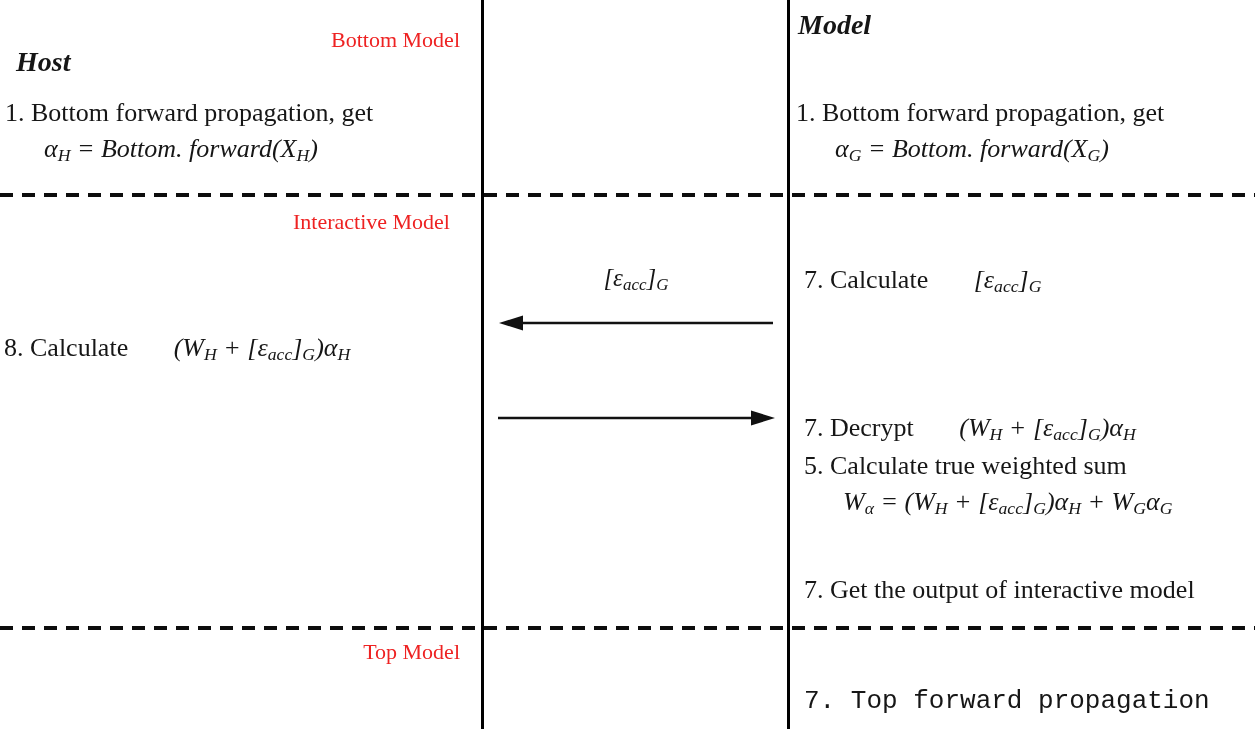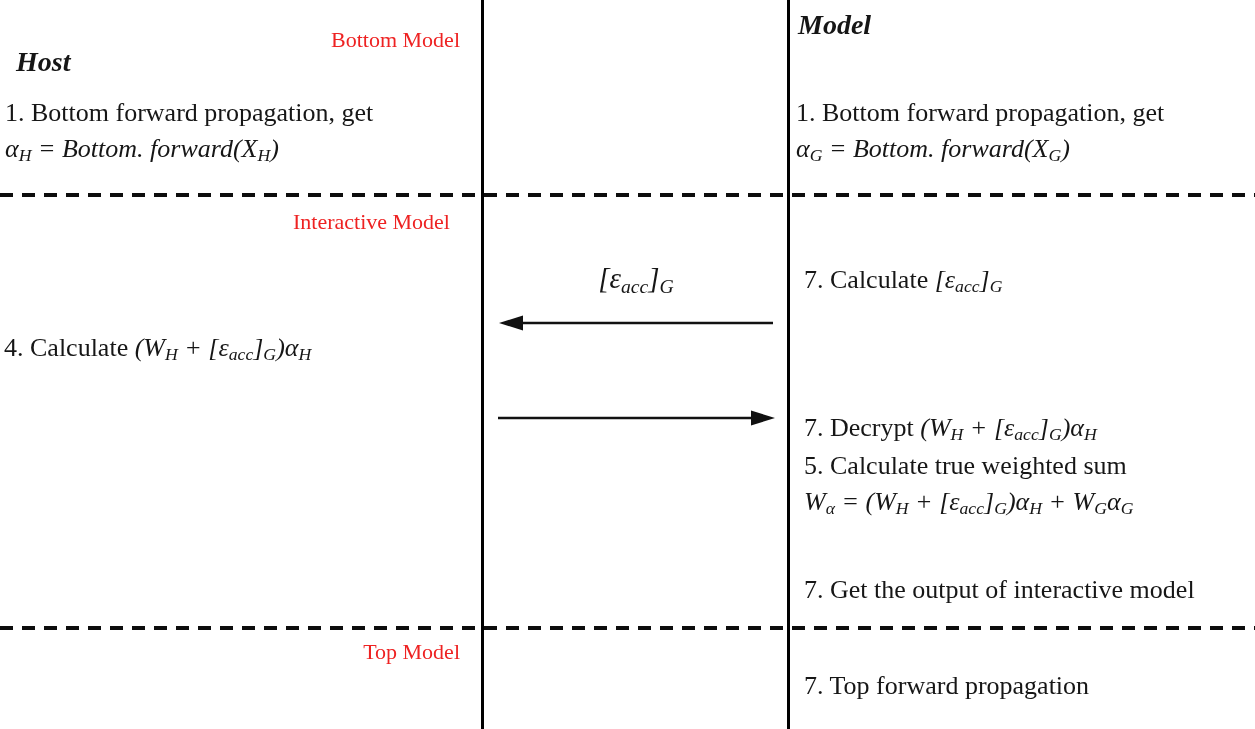--- a/index.html
+++ b/index.html
@@ -15,24 +15,24 @@
   }
   .party-title {
     position:absolute; font-size:28px; font-weight:bold; font-style:italic;
     white-space:nowrap; line-height:34px;
   }
   .section-label {
     position:absolute; width:240px; text-align:right; font-size:22px;
     color:var(--red); white-space:nowrap; line-height:32px;
   }
   .step { position:absolute; font-size:26px; line-height:36px; white-space:nowrap; }
-  .math { font-style:italic; }
+  .math { font-style:italic;margin-left:39px; }
   sub { font-size:68%; line-height:0; vertical-align:-0.25em; }
   .msg-label {
-    position:absolute; text-align:center; font-size:29px; font-style:italic;
+    position:absolute; text-align:center; font-size:25px; font-style:italic;
     white-space:nowrap; line-height:32px;
   }
   .arrow { position:absolute; }
 </style>
 </head>
 <body>
 
 <div class="canvas">
 
   <div class="vline" style="left:481px;"></div>
@@ -47,21 +47,21 @@
   <div class="section-label" style="left:220px; top:24px;">Bottom Model</div>
   <div class="section-label" style="left:210px; top:206px;">Interactive Model</div>
   <div class="section-label" style="left:220px; top:636px;">Top Model</div>
 
   <div class="step" style="left:5px; top:95px;">
     <div>1. Bottom forward propagation, get</div>
     <div class="math">α<sub>H</sub> = Bottom. forward(X<sub>H</sub>)</div>
   </div>
 
   <div class="step" style="left:4px; top:330px;">
-    <span>4. Calculate </span><span class="math">(W<sub>H</sub> + [ε<sub>acc</sub>]<sub>G</sub>)α<sub>H</sub></span>
+    <span>8. Calculate </span><span class="math">(W<sub>H</sub> + [ε<sub>acc</sub>]<sub>G</sub>)α<sub>H</sub></span>
   </div>
 
   <div class="msg-label" style="left:496px; top:262px; width:280px;">[ε<sub>acc</sub>]<sub>G</sub></div>
   <svg class="arrow" style="left:496px; top:310px;" width="280" height="26" aria-hidden="true">
     <line x1="277" y1="13" x2="18" y2="13" stroke="#111111" stroke-width="2.6"></line>
     <polygon points="3,13 27,5.5 27,20.5" fill="#111111"></polygon>
   </svg>
 
   <svg class="arrow" style="left:494px; top:405px;" width="284" height="26" aria-hidden="true">
     <line x1="4" y1="13" x2="263" y2="13" stroke="#111111" stroke-width="2.6"></line>
@@ -83,17 +83,17 @@
 
   <div class="step" style="left:804px; top:448px;">
     <div>5. Calculate true weighted sum</div>
     <div class="math">W<sub>α</sub> = (W<sub>H</sub> + [ε<sub>acc</sub>]<sub>G</sub>)α<sub>H</sub> + W<sub>G</sub>α<sub>G</sub></div>
   </div>
 
   <div class="step" style="left:804px; top:572px;">
     <span>7. Get the output of interactive model</span>
   </div>
 
-  <div class="step" style="left:804px; top:668px;">
+  <div class="step" style="left:804px; top:683px;font-family:Liberation Mono, monospace;">
     <span>7. Top forward propagation</span>
   </div>
 
 </div>
 
 </body></html>

